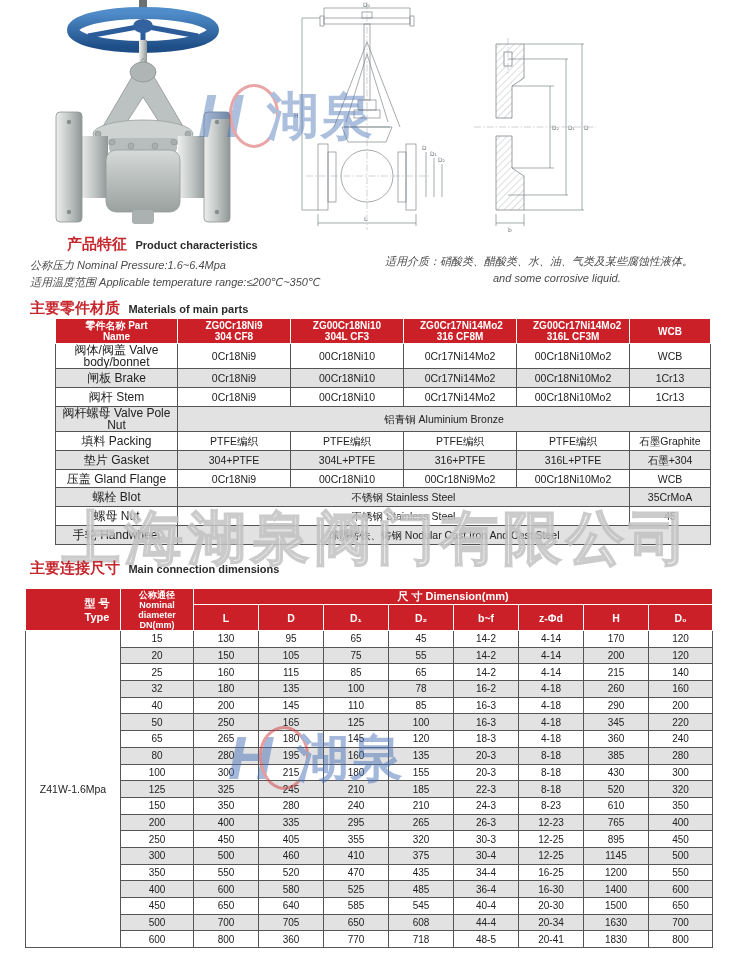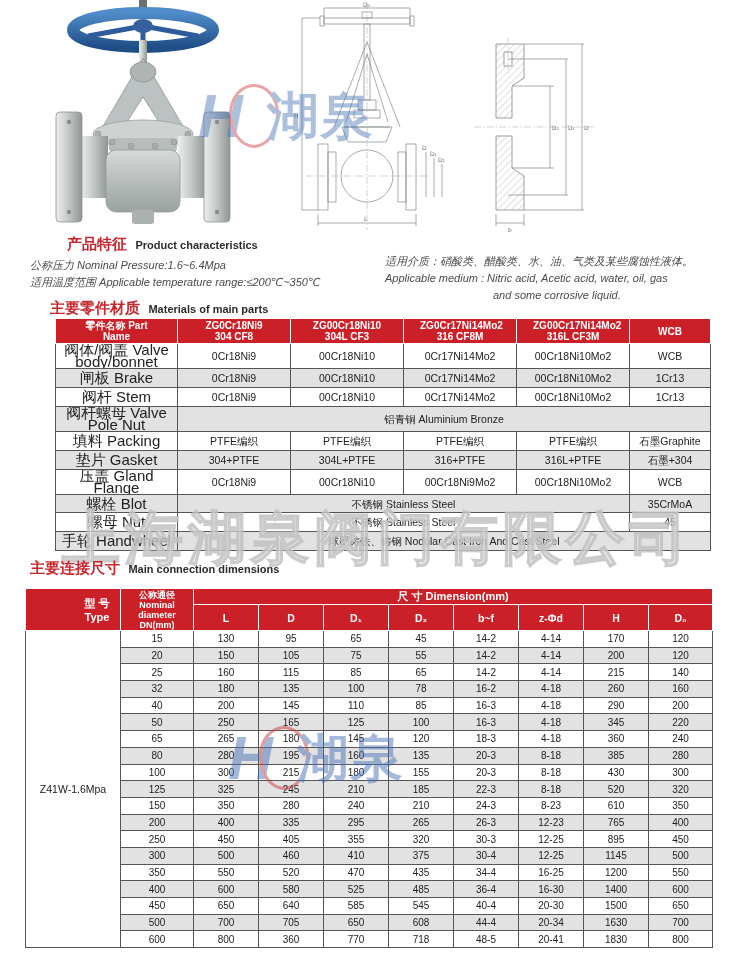--- a/index.html
+++ b/index.html
@@ -23,40 +23,40 @@
   #company-wm{
     left:62px;top:500px;width:680px;z-index:5;pointer-events:none;white-space:nowrap;
     font-size:58px;font-weight:bold;letter-spacing:5px;
     color:#eeeeee;-webkit-text-stroke:1.5px #c2c2c2;opacity:.85;
   }
   
   .sec-title{left:30px;height:20px;white-space:nowrap;}
   .sec-title .zh{font-size:15px;font-weight:bold;color:#c7262c;}
   .sec-title .en{font-size:11px;font-weight:bold;color:#2b2b2b;margin-left:4px;}
   #title-char{top:235px;margin-left:37px;}
-  #title-mat{top:299px;margin-left:20px;}
+  #title-mat{top:299px;}
   #title-dim{top:559px;z-index:7;}
   
   .char-line{font-size:11px;color:#4a4a4a;line-height:17px;white-space:nowrap;font-style:italic;}
   #char-left{left:30px;top:257px;width:350px;}
   #char-right{left:385px;top:253px;width:355px;}
   #char-right .indent{padding-left:108px;}
   
   table{border-collapse:collapse;table-layout:fixed;background:#fff;}
   th,td{overflow:hidden;}
   #materials-table{left:55px;top:318px;width:655px;z-index:2;border:1px solid #555;}
   #materials-table th{
     background:#cb2027;color:#fff;font-size:10px;font-weight:bold;
     border:1px solid #ffffff;height:12px;padding:1px 16px;text-align:center;line-height:11px;
   }
   #materials-table td{
     border:1px solid #555;font-size:10.5px;color:#222;text-align:center;
     height:17.9px;padding:0;line-height:12px;
   }
-  #materials-table td.mat-label{font-size:15px;}
+  #materials-table td.mat-label{font-size:12px;}
   #dimensions-table{left:25px;top:588px;width:687px;z-index:2;border:1px solid #555;}
   #dimensions-table th{
     background:#cb2027;color:#fff;font-weight:bold;border:1px solid #ffffff;
     text-align:center;padding:0;
   }
   #dimensions-table th.grp{font-size:11px;height:15px;}
   #dimensions-table th.col{font-size:10.5px;height:25px;}
   #dimensions-table th.dn{font-size:9px;line-height:10px;}
   #dimensions-table th.type{font-size:11px;padding-left:48px;}
   #dimensions-table td{
@@ -208,21 +208,20 @@
 <div id="title-char" class="abs sec-title">
   <span class="zh">产品特征</span>
   <span class="en">Product characteristics</span>
 </div>
 <div id="char-left" class="abs">
   <div class="char-line">公称压力 Nominal Pressure:1.6~6.4Mpa</div>
   <div class="char-line">适用温度范围 Applicable temperature range:≤200℃~350℃</div>
 </div>
 <div id="char-right" class="abs">
   <div class="char-line">适用介质：硝酸类、醋酸类、水、油、气类及某些腐蚀性液体。</div>
-  <div class="char-line">Applicable medium : Nitric acid, Acetic acid, water, oil, gas</div>
   <div class="char-line indent">and some corrosive liquid.</div>
 </div>
 
 <div id="title-mat" class="abs sec-title">
   <span class="zh">主要零件材质</span>
   <span class="en">Materials of main parts</span>
 </div>
 <table id="materials-table" class="abs">
     <colgroup>
       <col style="width: 122px;">

